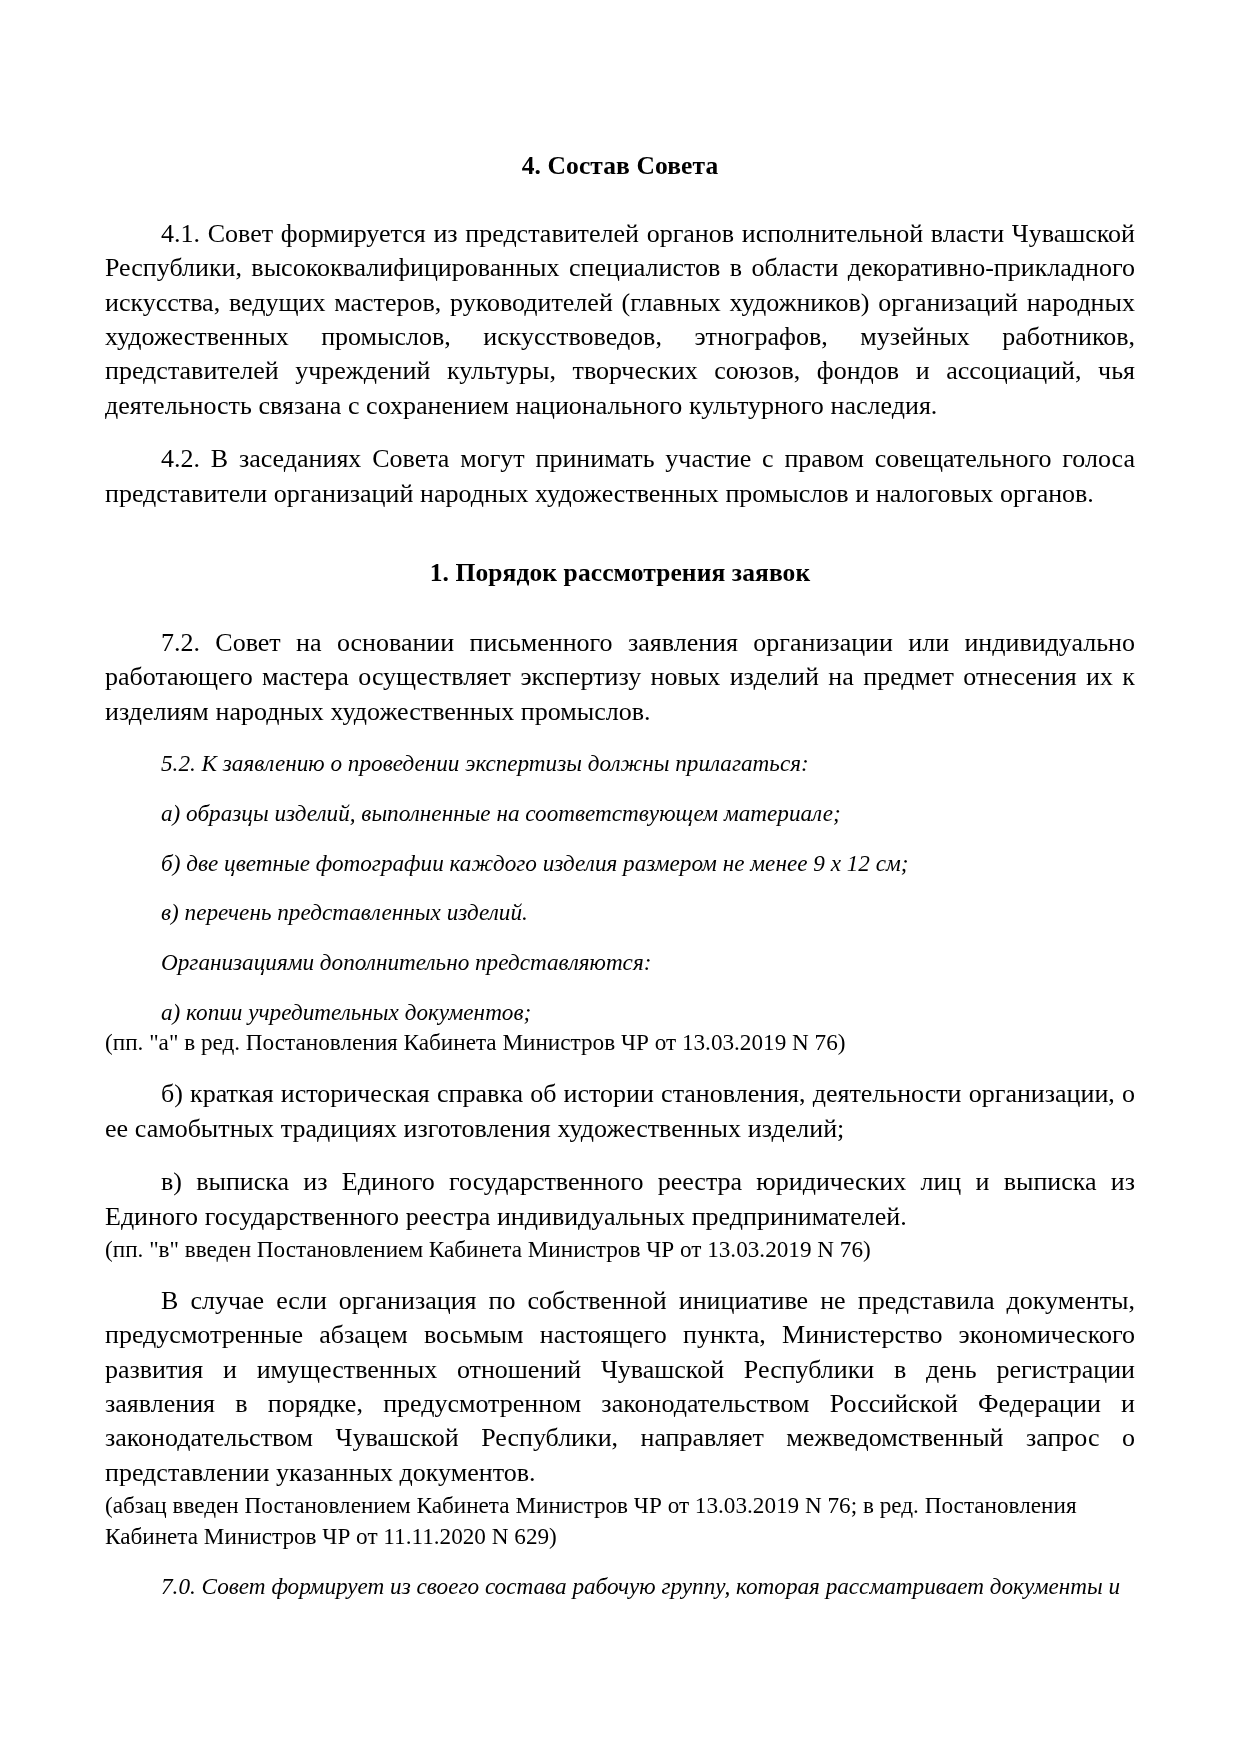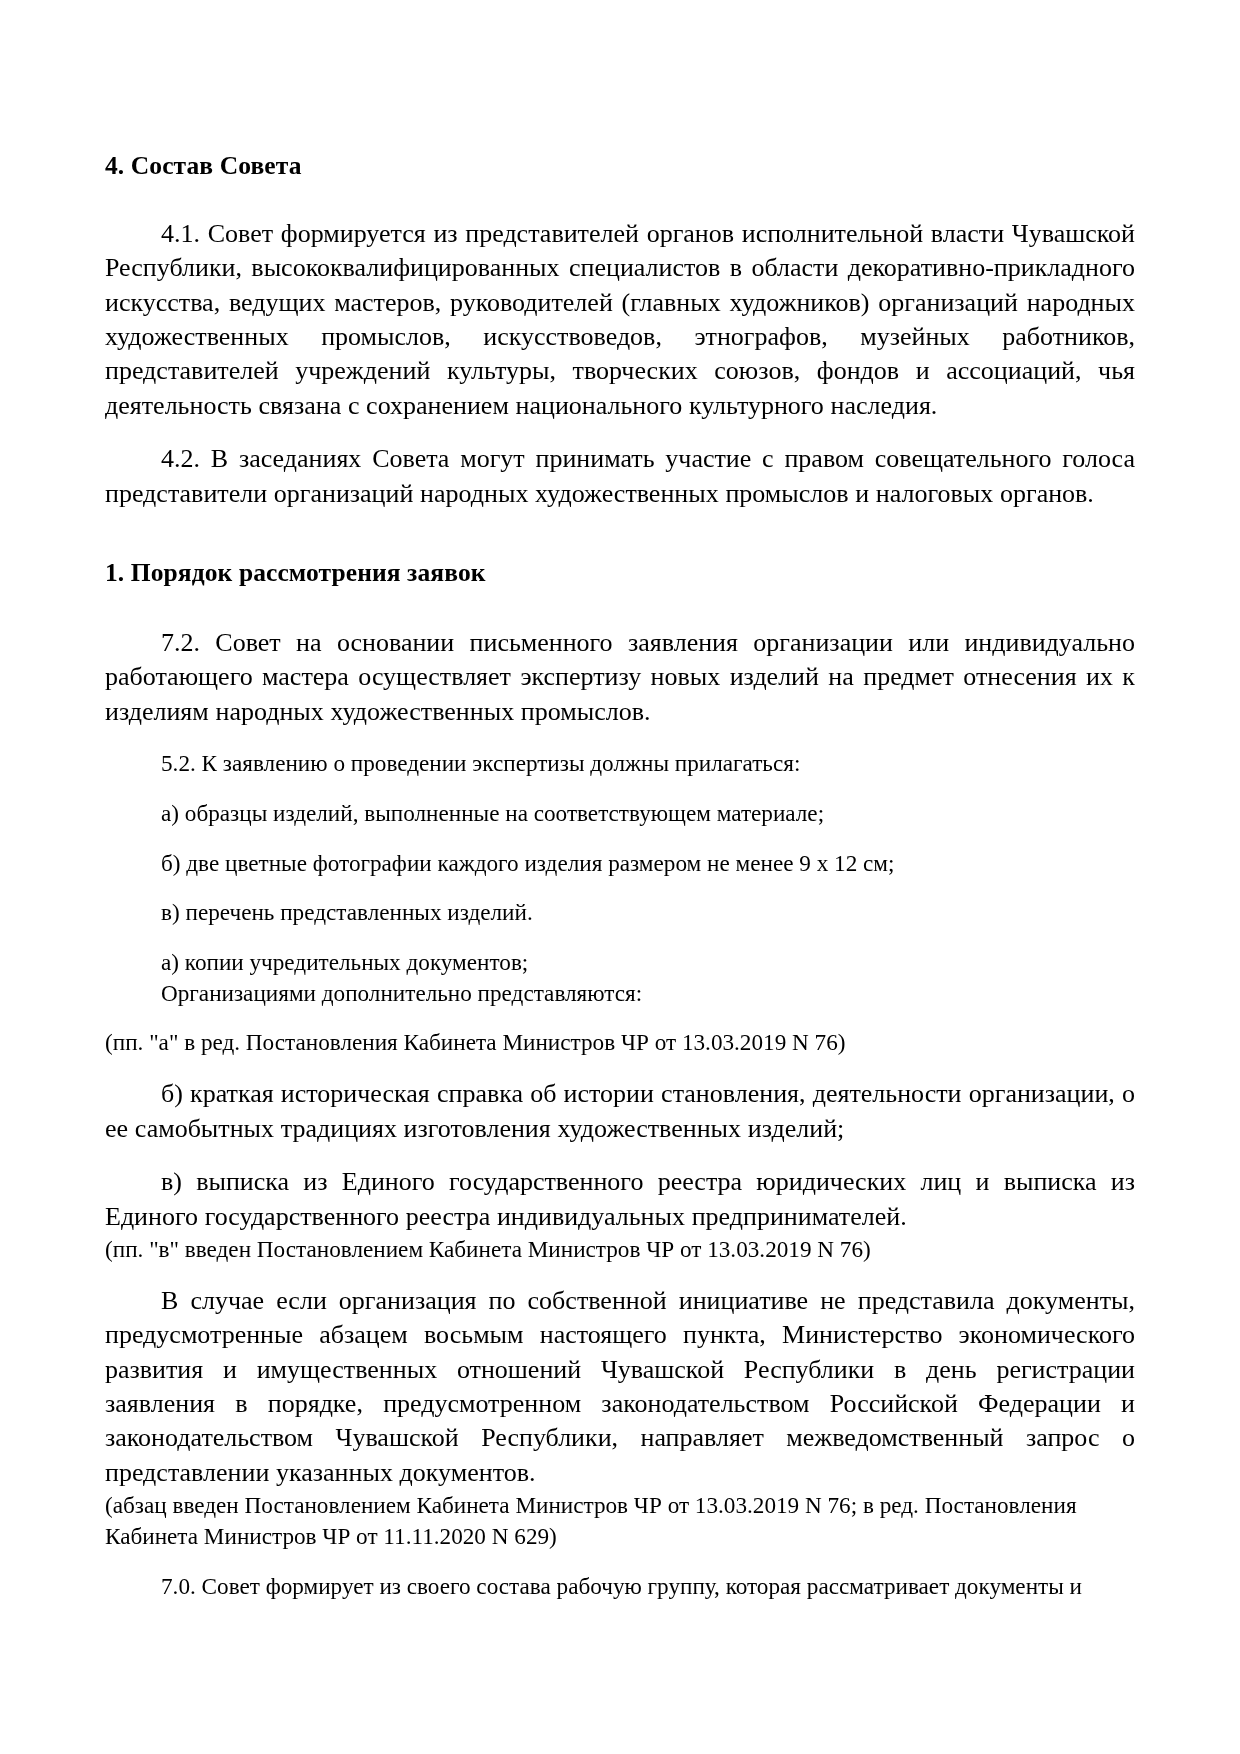--- a/index.html
+++ b/index.html
@@ -22,21 +22,21 @@
     box-sizing: border-box;
     padding: 150px 105px 0 105px;
     background: #ffffff;
     overflow: hidden;
   }
   .doc-body {
     width: 1030px;
   }
   
   .heading {
-    text-align: left;
+    text-align: center;
     font-weight: bold;
     font-size: 25.5px;
     line-height: 1.28;
     margin: 0 0 34px 0;
     letter-spacing: 0.1px;
   }
   .heading.second {
     margin-top: 46px;
     margin-bottom: 36px;
   }
@@ -50,20 +50,21 @@
     letter-spacing: 0;
     word-spacing: 0.2px;
   }
   
   p.item {
     margin: 0 0 19px 0;
     font-size: 23.2px;
     line-height: 1.325;
     text-align: left;
     text-indent: 56px;
+    font-style: italic;
   }
   
   p.note {
     margin: 0 0 19px 0;
     font-size: 23.2px;
     line-height: 1.325;
     text-align: left;
     text-indent: 0;
   }
   
@@ -89,23 +90,23 @@
     <p class="para">7.2. Совет на основании письменного заявления организации или индивидуально работающего мастера осуществляет экспертизу новых изделий на предмет отнесения их к изделиям народных художественных промыслов.</p>
 
     <p class="item">5.2. К заявлению о проведении экспертизы должны прилагаться:</p>
 
     <p class="item">а) образцы изделий, выполненные на соответствующем материале;</p>
 
     <p class="item">б) две цветные фотографии каждого изделия размером не менее 9 х 12 см;</p>
 
     <p class="item">в) перечень представленных изделий.</p>
 
+    <p class="item">Организациями дополнительно представляются:</p>
+
     <p class="item tight">а) копии учредительных документов;</p>
-
-    <p class="item">Организациями дополнительно представляются:</p>
 
     <p class="note">(пп. "а" в ред. Постановления Кабинета Министров ЧР от 13.03.2019 N 76)</p>
 
     <p class="para">б) краткая историческая справка об истории становления, деятельности организации, о ее самобытных традициях изготовления художественных изделий;</p>
 
     <p class="para tight">в) выписка из Единого государственного реестра юридических лиц и выписка из Единого государственного реестра индивидуальных предпринимателей.</p>
 
     <p class="note">(пп. "в" введен Постановлением Кабинета Министров ЧР от 13.03.2019 N 76)</p>
 
     <p class="para tight">В случае если организация по собственной инициативе не представила документы, предусмотренные абзацем восьмым настоящего пункта, Министерство экономического развития и имущественных отношений Чувашской Республики в день регистрации заявления в порядке, предусмотренном законодательством Российской Федерации и законодательством Чувашской Республики, направляет межведомственный запрос о представлении указанных документов.</p>

